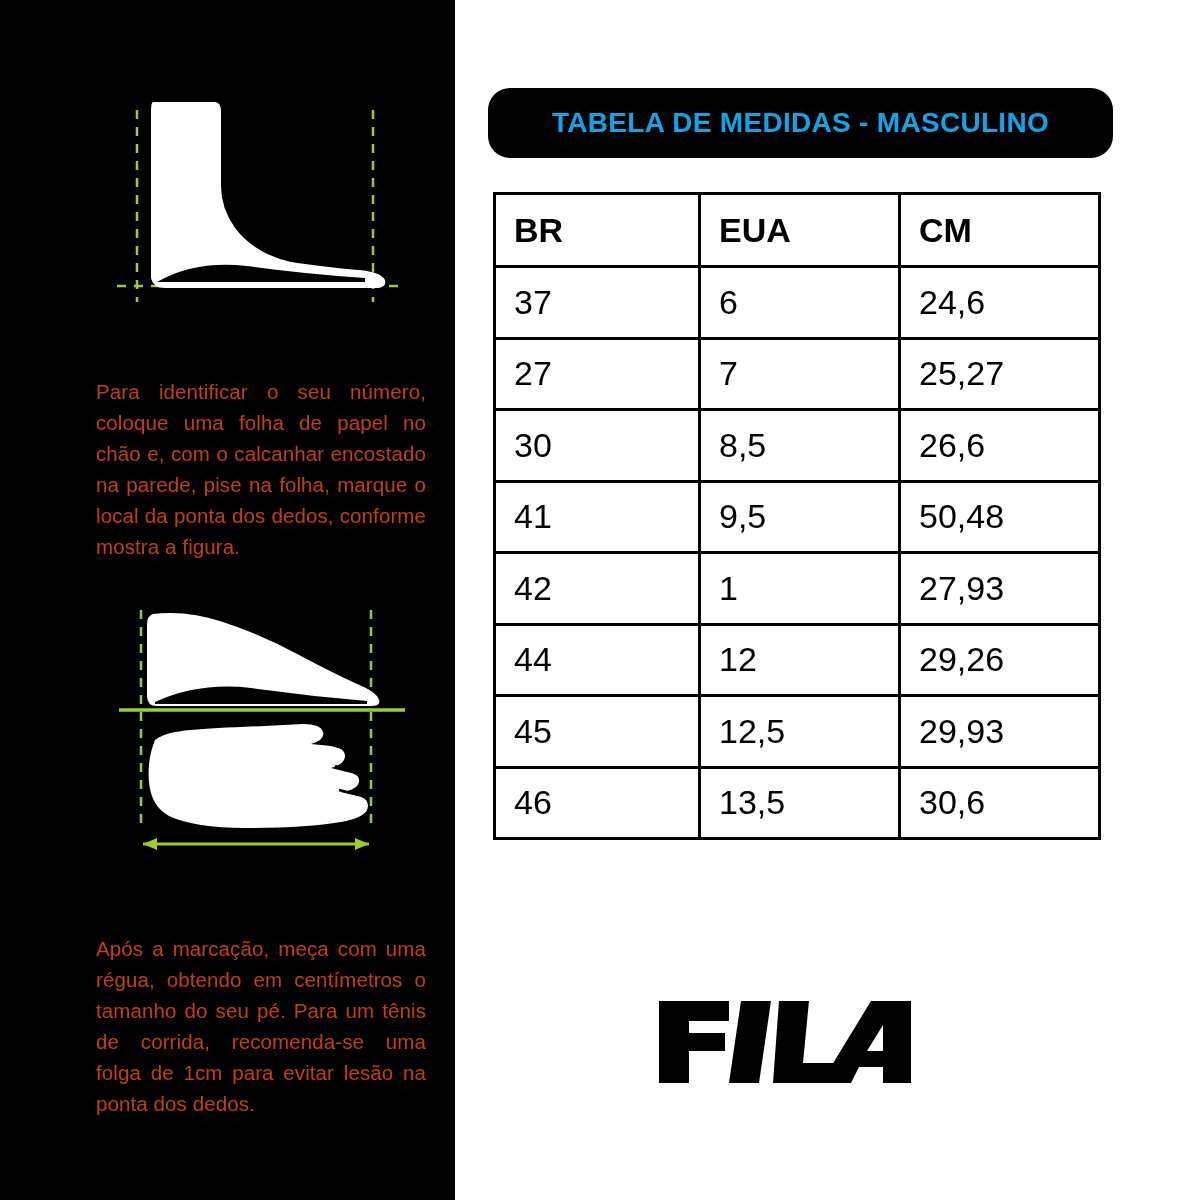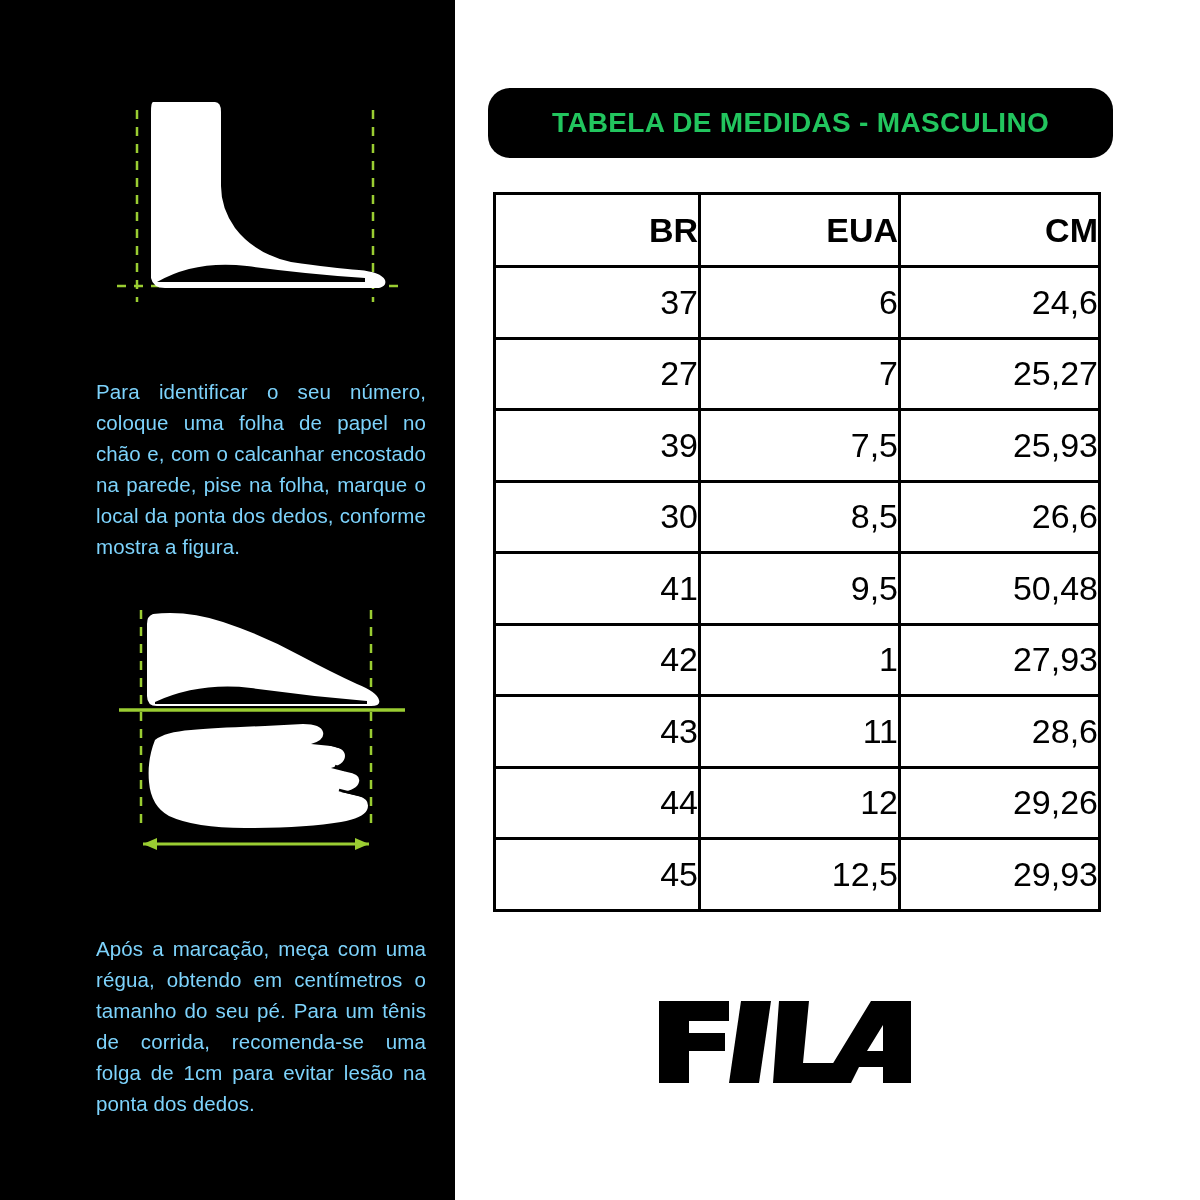--- a/index.html
+++ b/index.html
@@ -39,21 +39,21 @@
     position: absolute;
     left: 95px;
     top: 600px;
     width: 330px;
     height: 260px;
   }
   .instr {
     position: absolute;
     left: 96px;
     width: 330px;
-    color: #7dd3fc;
+    color: #c2410c;
     font-size: 20.5px;
     line-height: 1.52;
     text-align: justify;
     text-justify: inter-word;
     letter-spacing: 0.1px;
   }
   .instr-1 { top: 355px; }
   .instr-2 { top: 912px; }
 
   
@@ -71,38 +71,38 @@
     top: 88px;
     width: 625px;
     height: 70px;
     background: #000000;
     border-radius: 22px;
     display: flex;
     align-items: center;
     justify-content: center;
   }
   .title-pill span {
-    color: #22c55e;
+    color: #0ea5e9;
     font-size: 28px;
     font-weight: bold;
     letter-spacing: 0.3px;
     white-space: nowrap;
   }
   table.size-table {
     position: absolute;
     left: 38px;
     top: 192px;
     width: 605px;
     border-collapse: collapse;
     table-layout: fixed;
   }
   table.size-table th,
   table.size-table td {
     border: 3px solid #000000;
-    text-align: right;
+    text-align: left;
     padding: 0 0 0 18px;
     height: 68.5px;
     color: #000000;
     background: #ffffff;
     font-size: 34px;
     font-weight: normal;
     vertical-align: middle;
   }
   table.size-table th {
     font-weight: bold;
@@ -195,54 +195,49 @@
           <td>37</td>
           <td>6</td>
           <td>24,6</td>
         </tr>
         <tr>
           <td>27</td>
           <td>7</td>
           <td>25,27</td>
         </tr>
         <tr>
-          <td>39</td>
-          <td>7,5</td>
-          <td>25,93</td>
-        </tr>
-        <tr>
           <td>30</td>
           <td>8,5</td>
           <td>26,6</td>
         </tr>
         <tr>
           <td>41</td>
           <td>9,5</td>
           <td>50,48</td>
         </tr>
         <tr>
           <td>42</td>
           <td>1</td>
           <td>27,93</td>
         </tr>
         <tr>
-          <td>43</td>
-          <td>11</td>
-          <td>28,6</td>
-        </tr>
-        <tr>
           <td>44</td>
           <td>12</td>
           <td>29,26</td>
         </tr>
         <tr>
           <td>45</td>
           <td>12,5</td>
           <td>29,93</td>
         </tr>
+        <tr>
+          <td>46</td>
+          <td>13,5</td>
+          <td>30,6</td>
+        </tr>
       </tbody>
     </table>
 
     <div class="logo-wrap">
       <svg width="260" height="95" viewBox="0 0 260 95" xmlns="http://www.w3.org/2000/svg">
 
         <path d="M4 6 L74 6 L74 26 L34 26 L34 38 L70 38 L70 56 L34 56 L34 88 L4 88 Z" fill="#000000"></path>
 
         <path d="M86 6 L116 6 L104 88 L74 88 Z" fill="#000000"></path>
 

